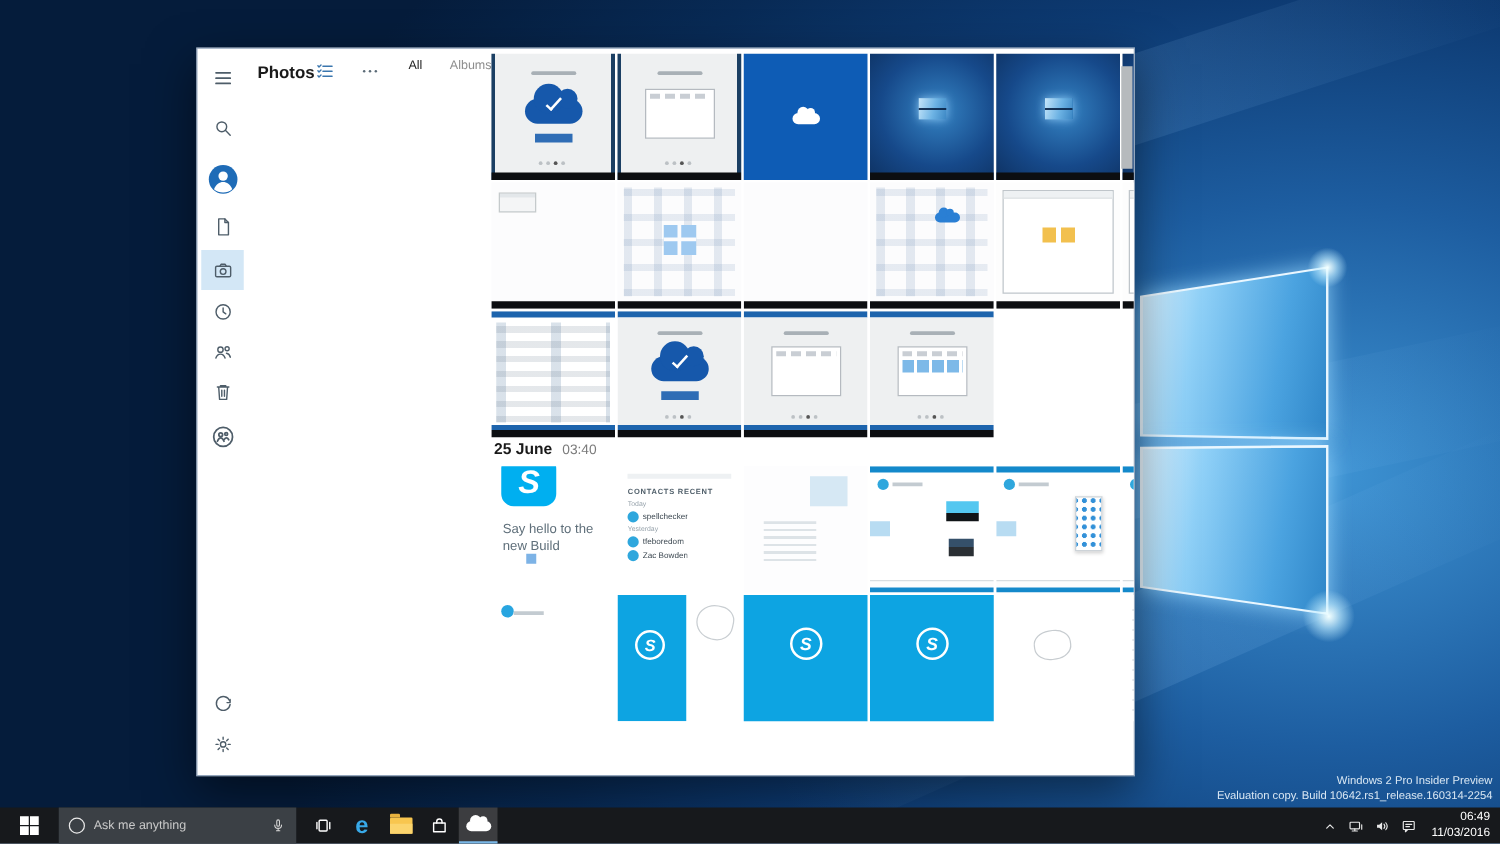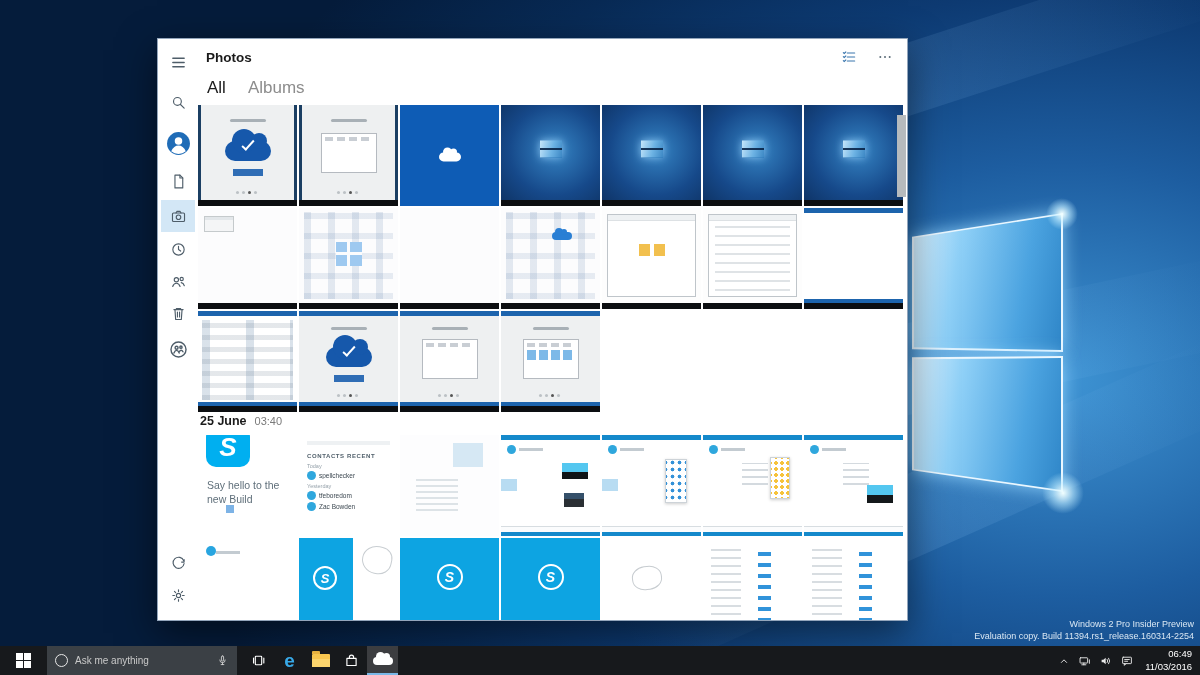--- a/index.html
+++ b/index.html
@@ -36,28 +36,28 @@
   .nav-photos { margin-top:6px; }
   .nav-recent { margin-top:4px; }
   .nav-shared { margin-top:6px; }
   .nav-recycle-bin { margin-top:6px; }
   .nav-discover { margin-top:10px; } .nav-discover svg { width:21px; height:21px; }
   .nav-spacer { flex:1; }
   .nav-sync { margin-bottom:6px; }
   .nav-settings { margin-bottom:12px; }
 
   
-  #content { flex:1; display:flex; flex-direction:column; min-width:0; }
+  #content { flex:1; display:flex; flex-direction:row; min-width:0; }
   #commandbar { height:36px; display:flex; align-items:center; padding:0 14px 0 8px; }
   #page-title { font-size:13.5px; font-weight:bold; color:#1a1a1a; }
   #cmd-right { margin-left:auto; display:flex; align-items:center; gap:20px; }
   .cmd-btn { background:none; border:none; cursor:pointer; display:flex; align-items:center; color:#3a76ae; }
   .cmd-btn svg { width:16px; height:16px; }
   #pivots { height:26px; display:flex; align-items:center; gap:22px; padding-left:9px; }
-  .pivot { font-size:17px; color:#8d8d8d; background:none; border:none; cursor:pointer; }
+  .pivot { font-size:10px; color:#8d8d8d; background:none; border:none; cursor:pointer; }
   .pivot.selected { color:#1b1b1b; }
   #scrollarea { position:relative; flex:1; overflow:hidden; padding-top:4px; }
   .grp-header { display:flex; align-items:baseline; gap:8px; margin:2px 0 5px 2px; height:16px; }
   .grp-date { font-size:12.5px; font-weight:bold; color:#1a1a1a; }
   .grp-time { font-size:11px; color:#7a7a7a; }
   .grid { display:grid; grid-template-columns:repeat(7,99px); grid-auto-rows:101px; gap:2px; margin-bottom:2px; }
   #scroll-thumb { position:absolute; right:1px; top:14px; width:9px; height:82px; background:#b6babd; }
 
   
   .tile { position:relative; overflow:hidden; background:#fff; cursor:pointer; }
@@ -545,21 +545,21 @@
               </div>
             </div>
           <div id="scroll-thumb"></div>
         </div>
       </div>
     </div>
   </div>
 
   <div id="watermark">
     <div>Windows 2 Pro Insider Preview</div>
-    <div>Evaluation copy. Build 11394.rs1_release.160314-2254</div>
+    <div>Evaluation copy. Build 10642.rs1_release.160314-2254</div>
   </div>
 
   <div id="taskbar">
     <button id="start-btn">
         <span class="win-logo"></span>
       </button>
     <div id="search-box">
       <span id="cortana-ring"></span>
       <span id="search-text">Ask me anything</span>
       <span id="mic-icon">

